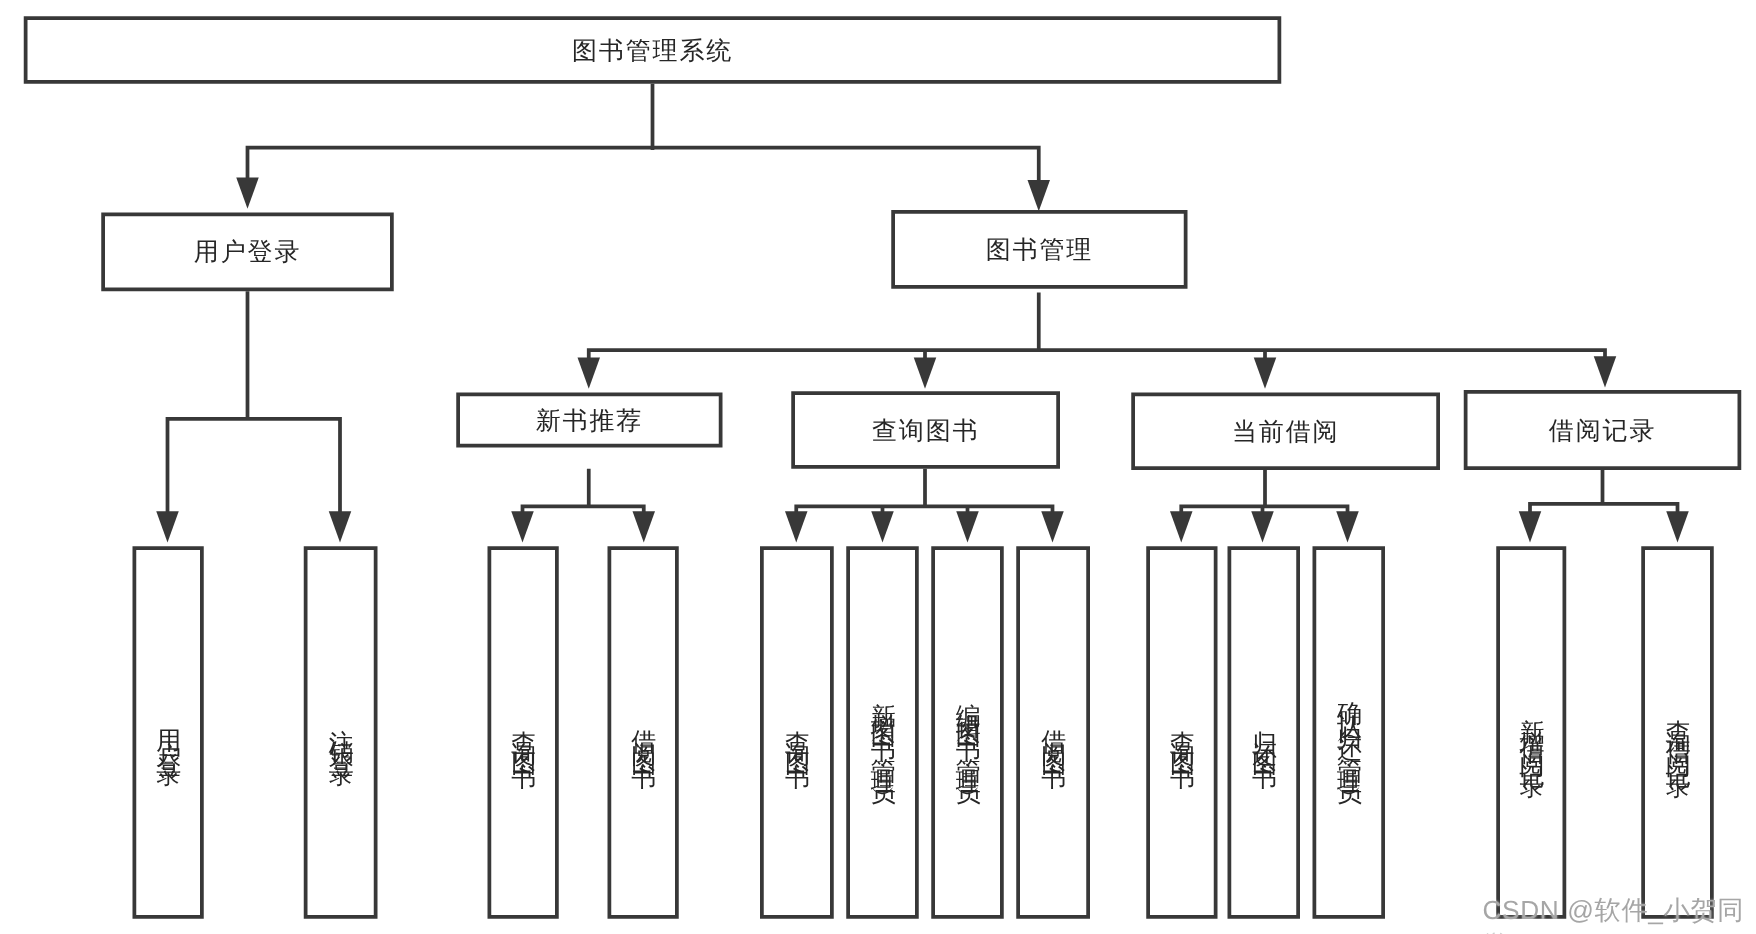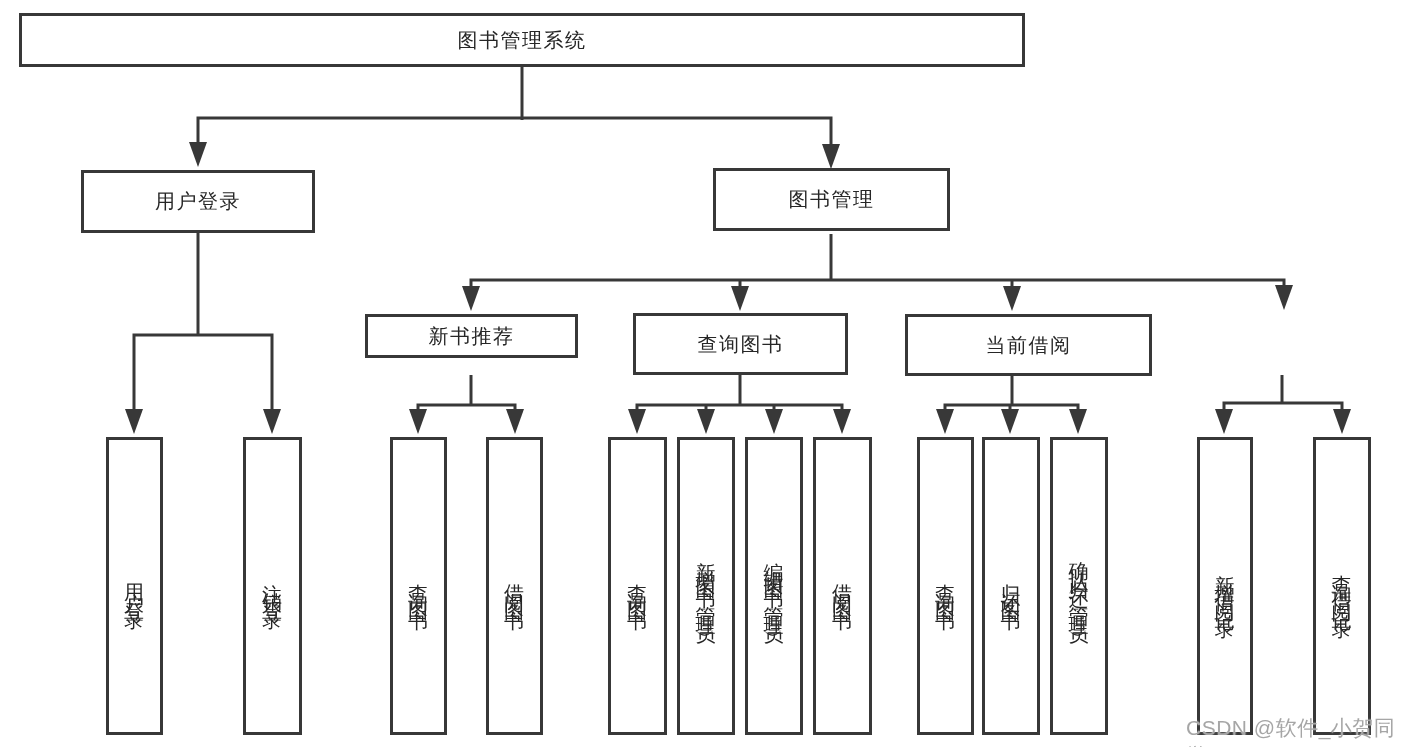--- a/index.html
+++ b/index.html
@@ -85,20 +85,21 @@
   </svg>
 
   <div class="hbox" style="left:19px;top:13px;width:1006px;height:54px">图书管理系统</div>
 
   <div class="hbox" style="left:81px;top:170px;width:234px;height:63px">用户登录</div>
   <div class="hbox" style="left:713px;top:168px;width:237px;height:63px">图书管理</div>
 
   <div class="hbox" style="left:365px;top:314px;width:213px;height:44px">新书推荐</div>
   <div class="hbox" style="left:633px;top:313px;width:215px;height:62px">查询图书</div>
   <div class="hbox" style="left:905px;top:314px;width:247px;height:62px">当前借阅</div>
+  <div class="hbox" style="left:1171px;top:312px;width:222px;height:64px">借阅记录</div>
 
   <div class="vbox" style="left:106px;width:57px">
     <span class="vtext">用户登录</span>
   </div>
   <div class="vbox" style="left:243px;width:59px">
     <span class="vtext">注销登录</span>
   </div>
 
   <div class="vbox" style="left:390px;width:57px">
     <span class="vtext">查询图书</span>

